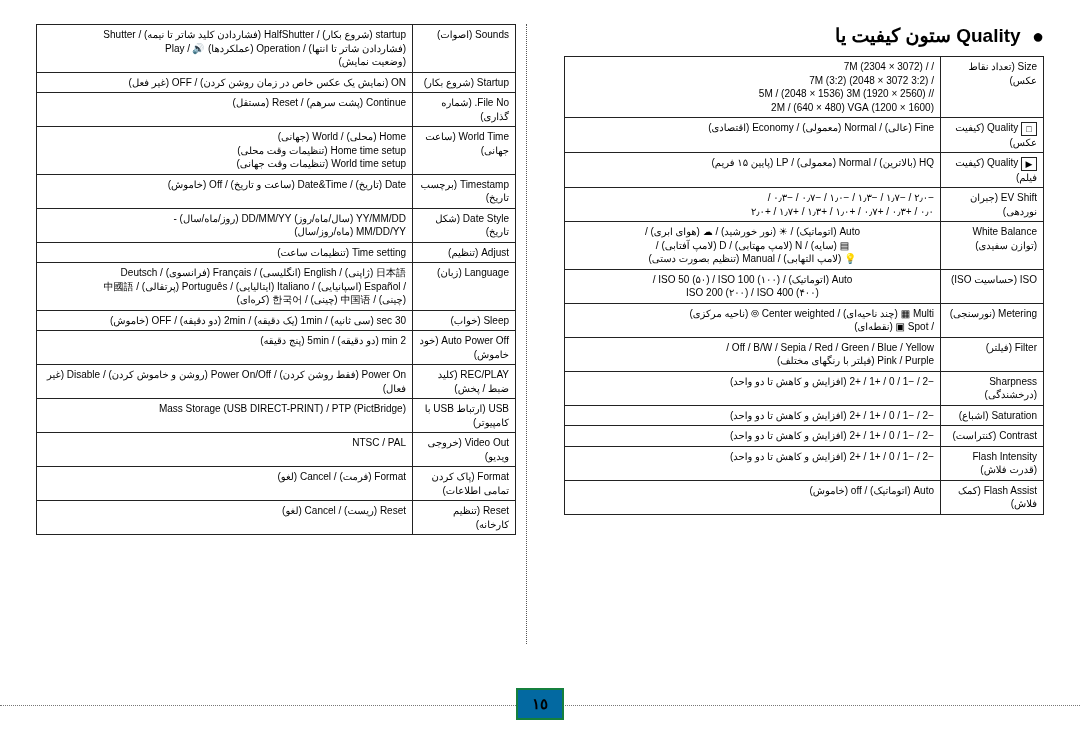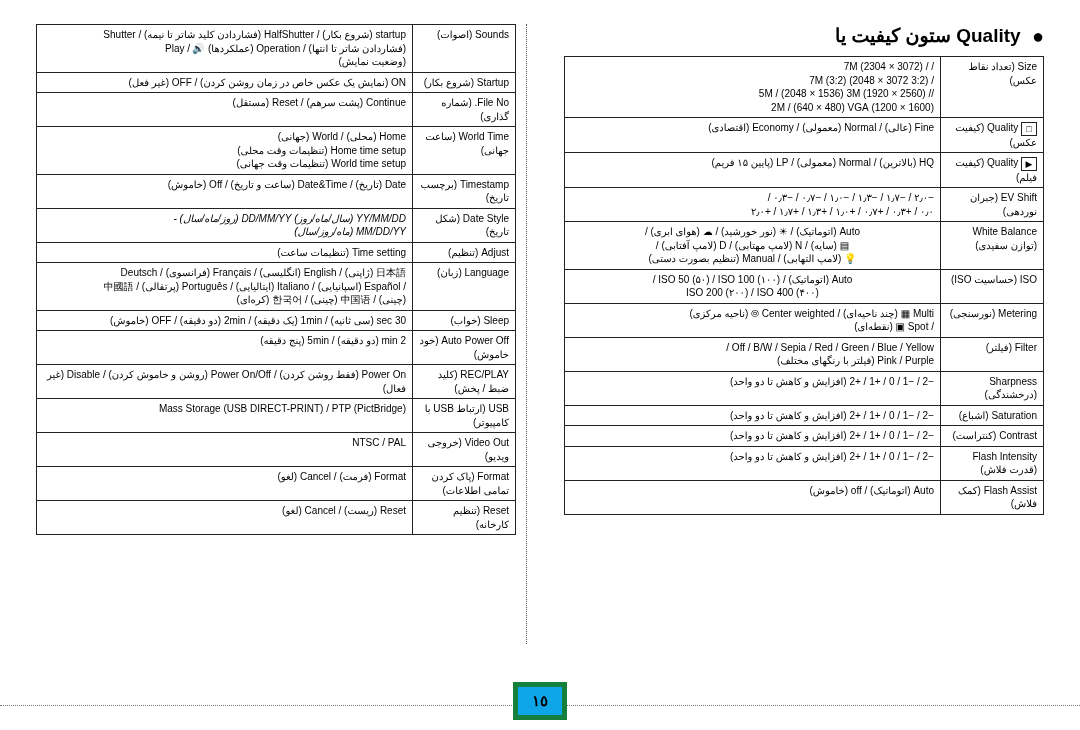--- a/index.html
+++ b/index.html
@@ -9,22 +9,22 @@
   .col-right{margin-left:auto;}
   .divider{width:0;border-left:1px dotted #555;margin:0 10px;height:100%;}
   h2.section-title{font-size:19px;font-weight:bold;margin:0 0 8px 0;text-align:right;}
   h2.section-title .bullet{font-size:20px;vertical-align:middle;margin-left:6px;}
   table.grid{width:100%;border-collapse:collapse;font-size:10px;line-height:1.35;direction:rtl;}
   table.grid td{border:1px solid #222;padding:3px 6px;vertical-align:top;}
   table.grid td.label{width:90px;text-align:right;white-space:normal;}
   table.grid td.val{text-align:right;direction:rtl;}
   .icon{display:inline-block;border:1px solid #222;padding:0 2px;font-size:9px;min-width:10px;text-align:center;line-height:12px;vertical-align:middle;}
   .pagenum{position:absolute;bottom:10px;left:50%;transform:translateX(-50%);
-    width:44px;height:28px;line-height:28px;text-align:center;border:5px solid #15803d;
-    background:#0ea5e9;font-size:15px;font-weight:bold;}
+    width:44px;height:28px;line-height:28px;text-align:center;border:2px solid #15803d;
+    background:#0369a1;font-size:15px;font-weight:bold;}
   .footline{position:absolute;bottom:24px;left:0;width:100%;border-top:1px dotted #777;}
 </style>
 </head>
 <body>
 
 <div class="page">
   <div class="columns">
 
     <div class="col">
       <table class="grid">
@@ -48,21 +48,21 @@
               <td class="val" style="white-space: pre-line;">Home (محلی) / World (جهانی)
 Home time setup (تنظیمات وقت محلی)
 World time setup (تنظیمات وقت جهانی)</td>
             </tr>
             <tr>
               <td class="label"><span>Timestamp (برچسب تاریخ)</span></td>
               <td class="val" style="white-space: pre-line;">Date (تاریخ) / Date&amp;Time (ساعت و تاریخ) / Off (خاموش)</td>
             </tr>
             <tr>
               <td class="label"><span>Date Style (شکل تاریخ)</span></td>
-              <td class="val" style="white-space: pre-line; font-style: italic;">YY/MM/DD (سال/ماه/روز) DD/MM/YY (روز/ماه/سال) -
+              <td class="val" style="white-space: pre-line;">YY/MM/DD (سال/ماه/روز) DD/MM/YY (روز/ماه/سال) -
 MM/DD/YY (ماه/روز/سال)</td>
             </tr>
             <tr>
               <td class="label"><span>Adjust (تنظیم)</span></td>
               <td class="val" style="white-space: pre-line;">Time setting (تنظیمات ساعت)</td>
             </tr>
             <tr>
               <td class="label"><span>Language (زبان)</span></td>
               <td class="val" style="white-space: pre-line;">日本語 (ژاپنی) / English (انگلیسی) / Français (فرانسوی) / Deutsch
 / Español (اسپانیایی) / Italiano (ایتالیایی) / Português (پرتقالی) / 中國語

